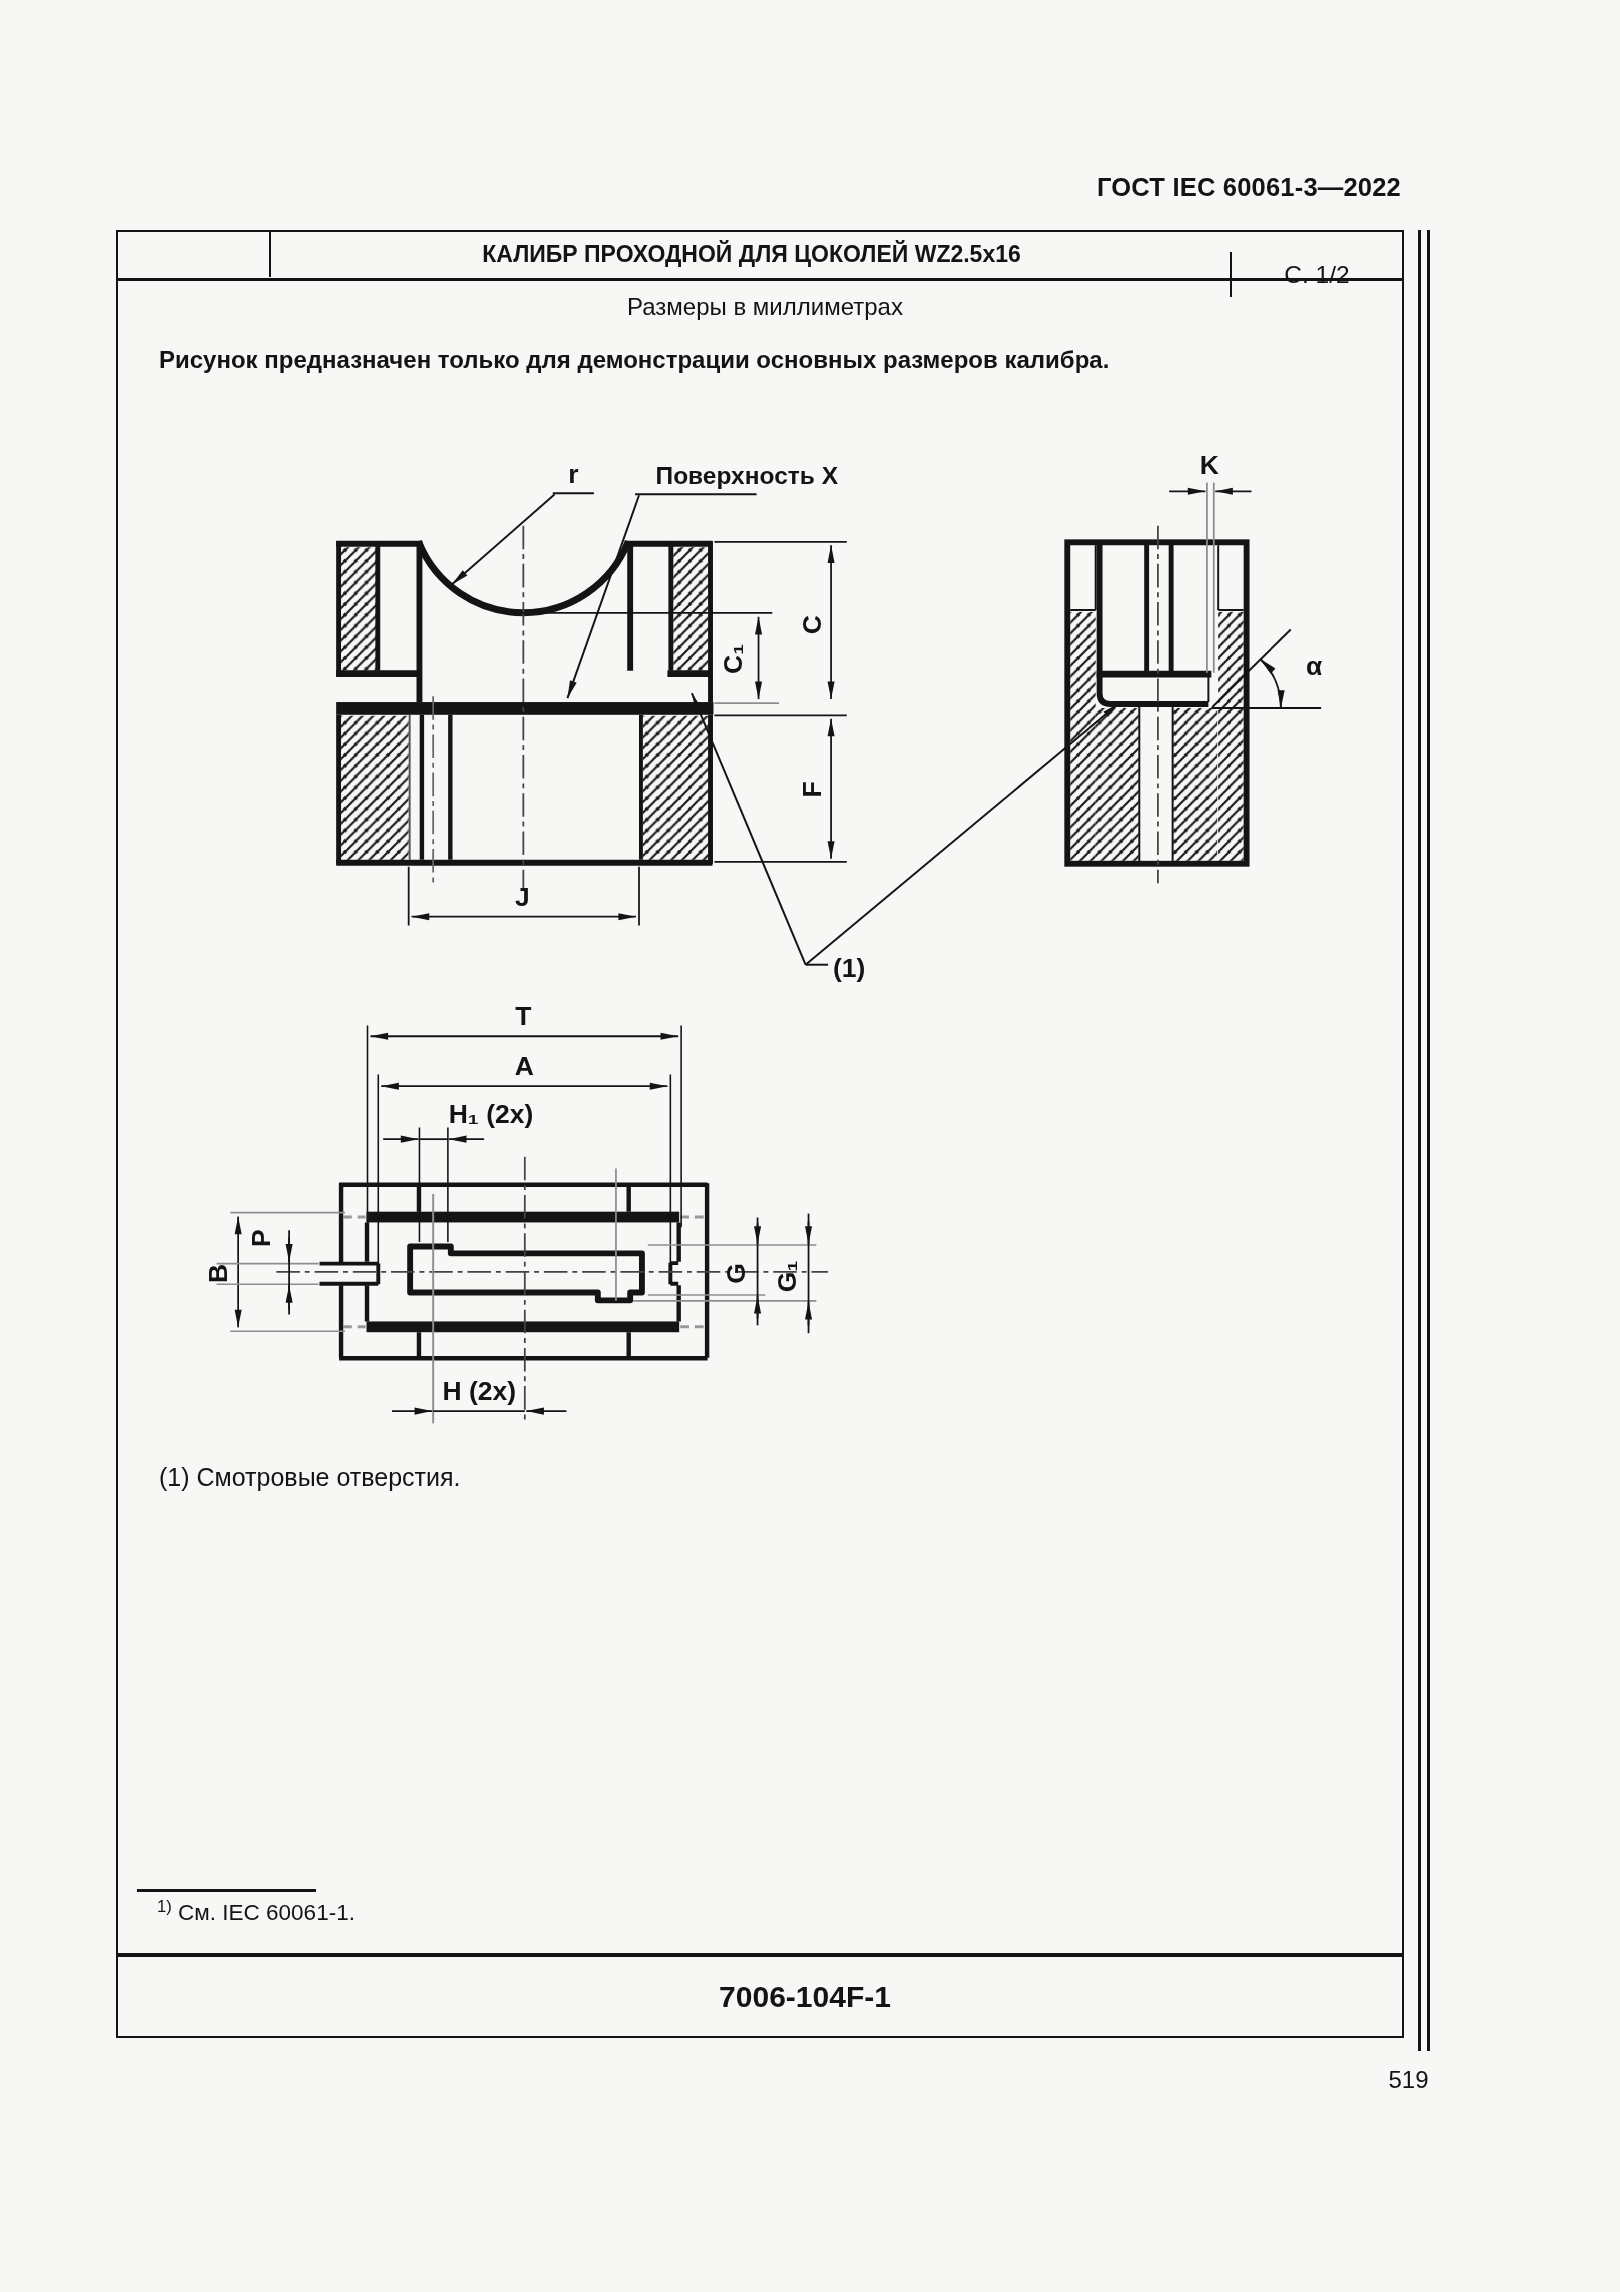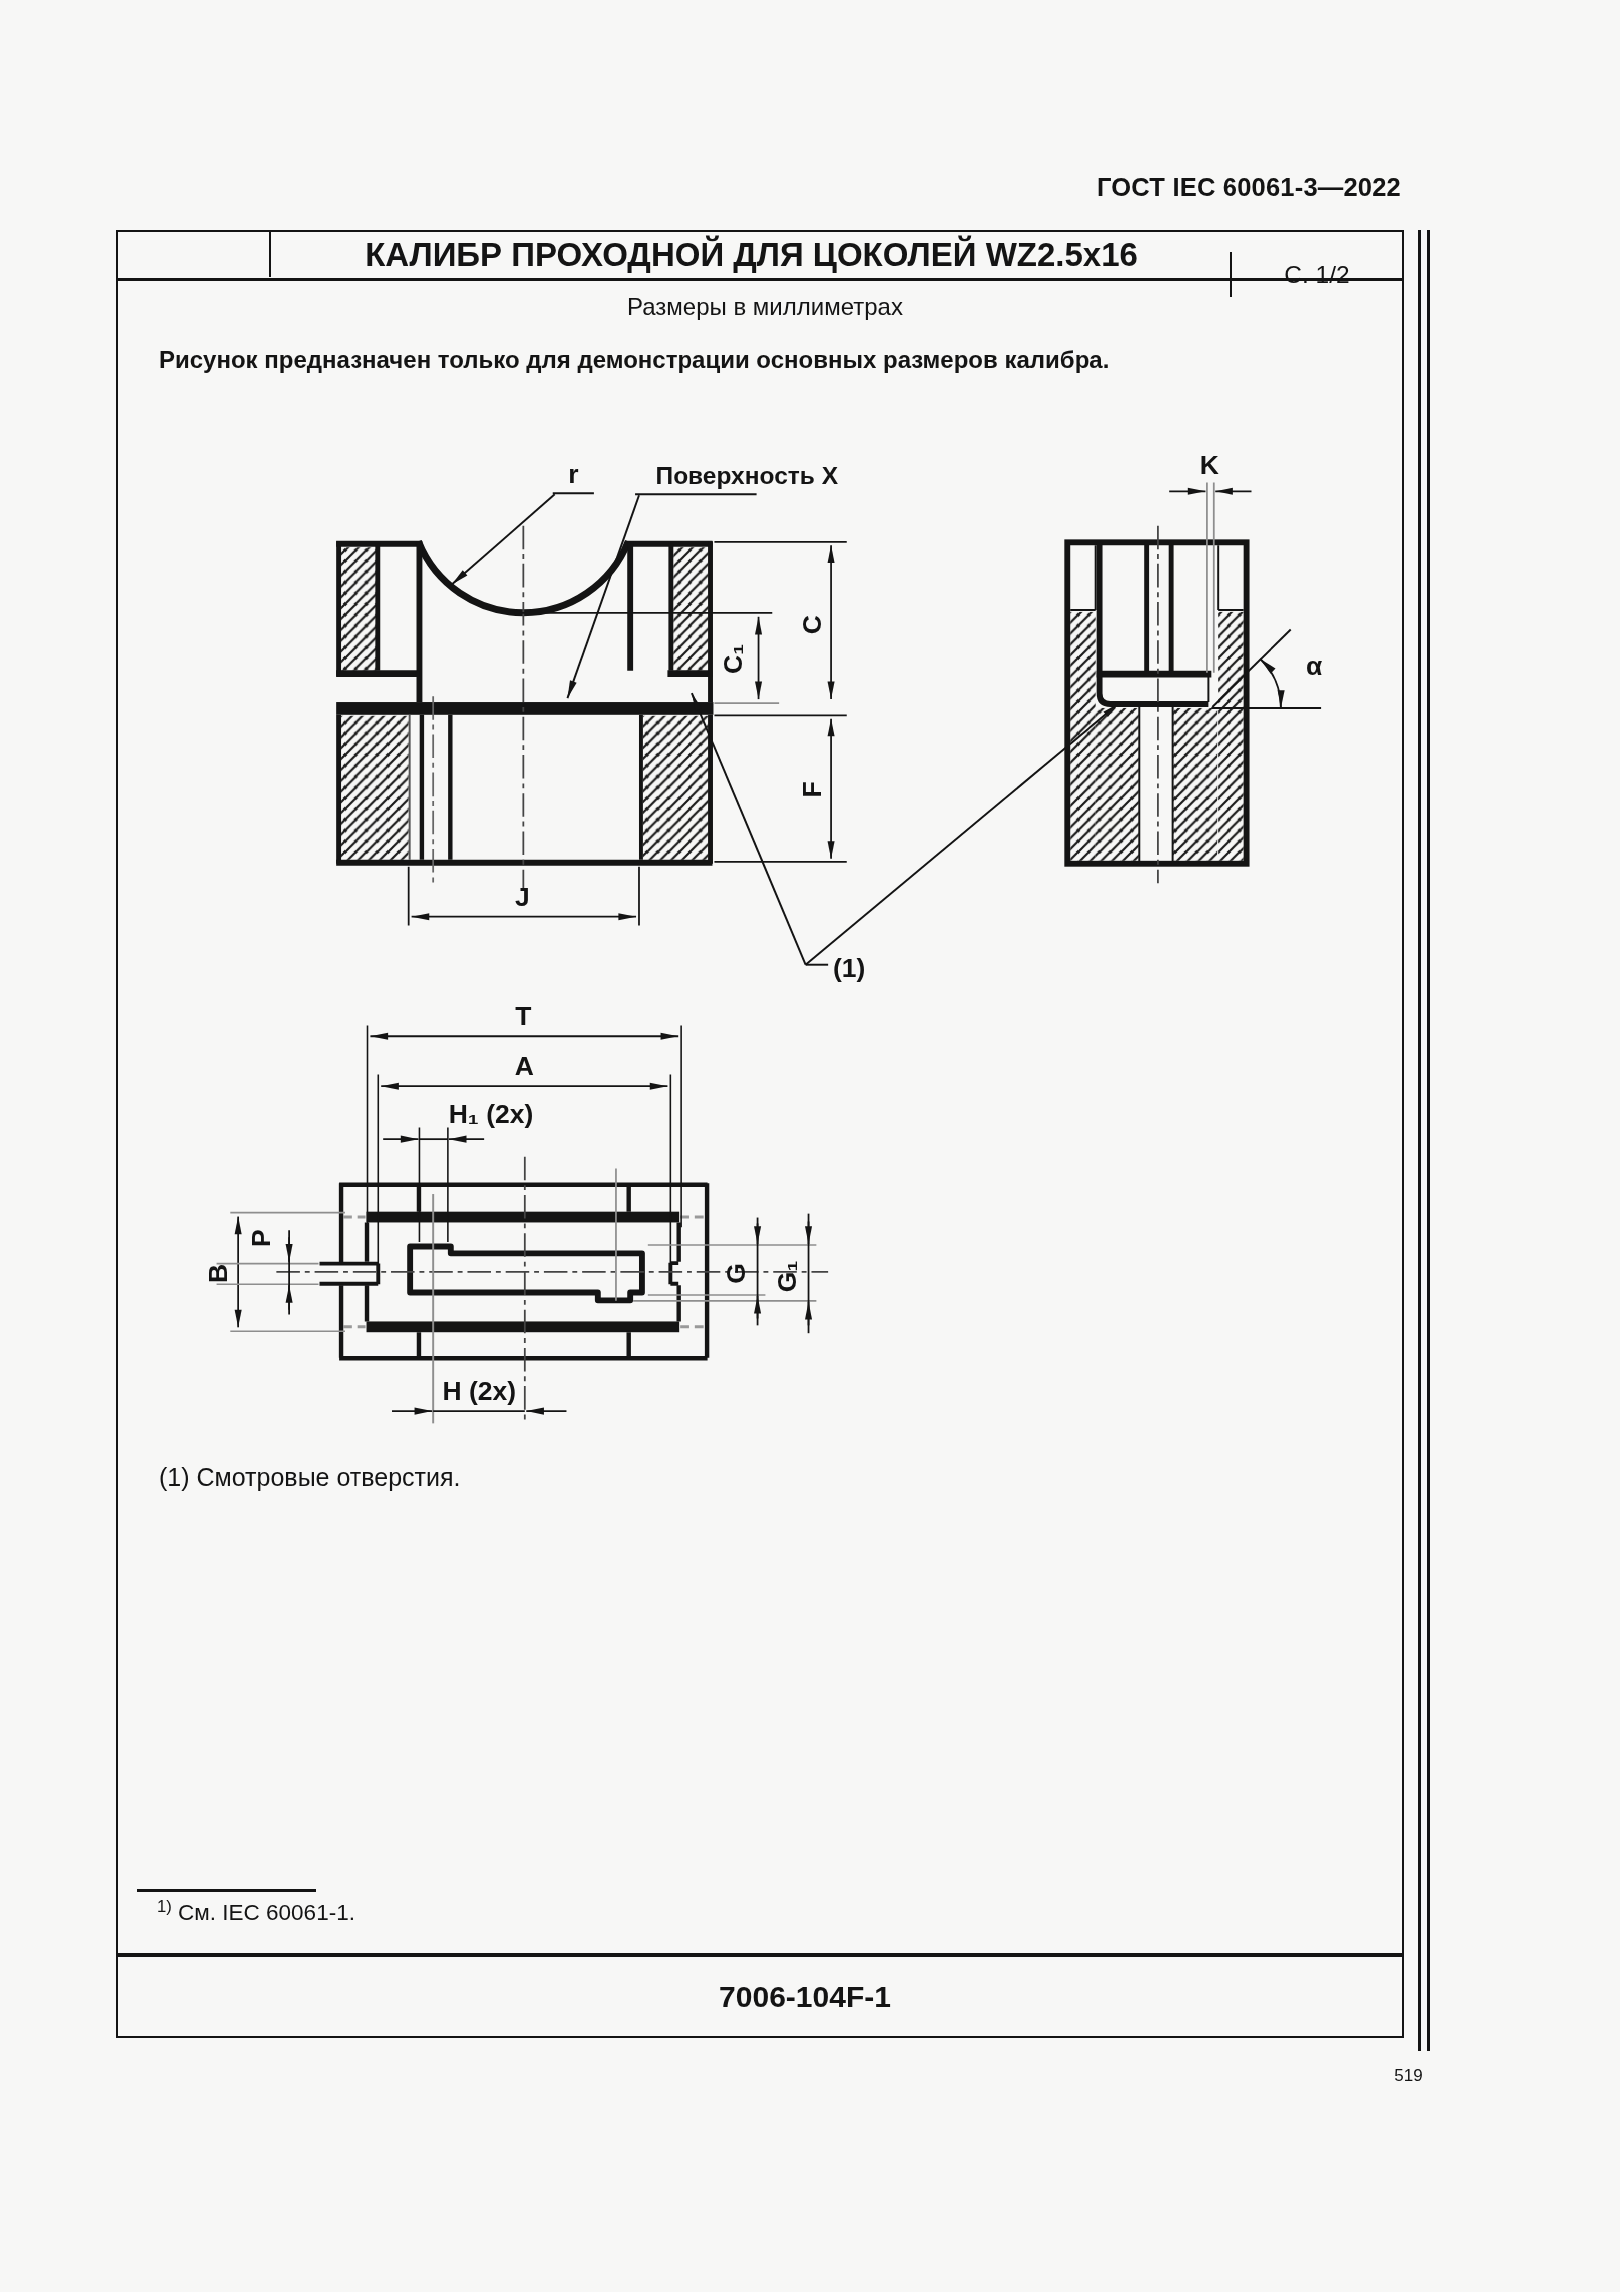--- a/index.html
+++ b/index.html
@@ -3,32 +3,32 @@
 <meta charset="utf-8">
 <style>
   html,body{margin:0;padding:0;}
   body{width:1620px;height:2293px;position:relative;background:#f7f7f6;
        font-family:"Liberation Sans","DejaVu Sans",sans-serif;color:#141414;}
   .abs{position:absolute;}
   .hdr{top:145px;left:882px;width:519px;text-align:right;font-size:25.5px;font-weight:bold;letter-spacing:0.2px;margin-top:28px;}
   .frame{left:116px;top:230px;width:1288px;height:1808px;border:2.9px solid #141414;box-sizing:border-box;}
   .row1{left:0;top:0;width:100%;height:49px;border-bottom:3.9px solid #141414;box-sizing:border-box;}
   .cellL{left:0;top:0;width:151px;height:45px;border-right:2.9px solid #141414;}
-  .cellT{left:154px;top:0;width:959px;height:45px;line-height:45px;text-align:center;font-size:33px;font-weight:bold;}
+  .cellT{left:154px;top:0;width:959px;height:45px;line-height:45px;text-align:center;font-size:23px;font-weight:bold;}
   .cellP{left:1112px;top:0;width:170px;height:45px;border-left:2.9px solid #141414;line-height:45px;text-align:center;font-size:24.5px;margin-top:20px;}
   .units{left:294px;top:61px;width:706px;text-align:center;font-size:24px;}
   .para{left:41px;top:111px;font-size:24px;line-height:33px;white-space:nowrap;font-weight:bold;}
   sup{font-size:16.7px;vertical-align:super;line-height:0;}
   .note1{left:41px;top:1231px;font-size:25px;}
   .fnrule{left:18.6px;top:1657px;width:179px;height:2.9px;background:#141414;}
   .fntext{left:39px;top:1668px;font-size:22.5px;}
   .sep{left:0;top:1721px;width:100%;height:3.9px;background:#141414;}
   .docnum{left:0;top:1725px;width:100%;height:80px;line-height:80px;text-align:center;font-size:30px;font-weight:bold;padding-left:45px;}
   .dbl{top:230px;width:2.9px;height:1821px;background:#141414;}
-  .pagenum{left:1374px;top:2066px;width:69px;text-align:center;font-size:17px;}
+  .pagenum{left:1374px;top:2066px;width:69px;text-align:center;font-size:24px;}
   svg{position:absolute;left:0;top:0;}
   svg text{font-family:"Liberation Sans","DejaVu Sans",sans-serif;font-weight:bold;font-size:27px;fill:#141414;}
   text.lbl-med{font-size:25px;}
 </style>
 </head>
 <body>
 
 <div class="abs hdr">ГОСТ IEC 60061-3—2022</div>
 
 <div class="abs frame">

